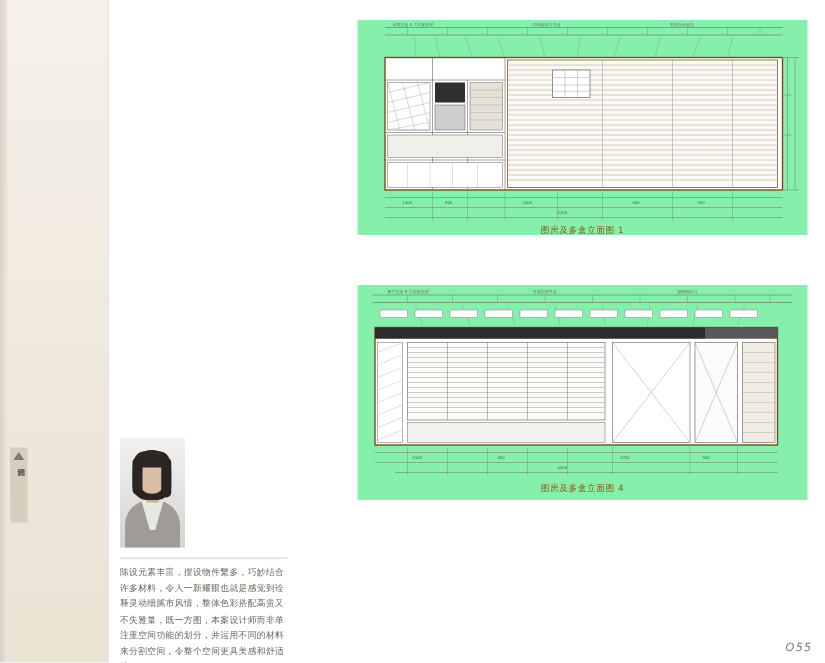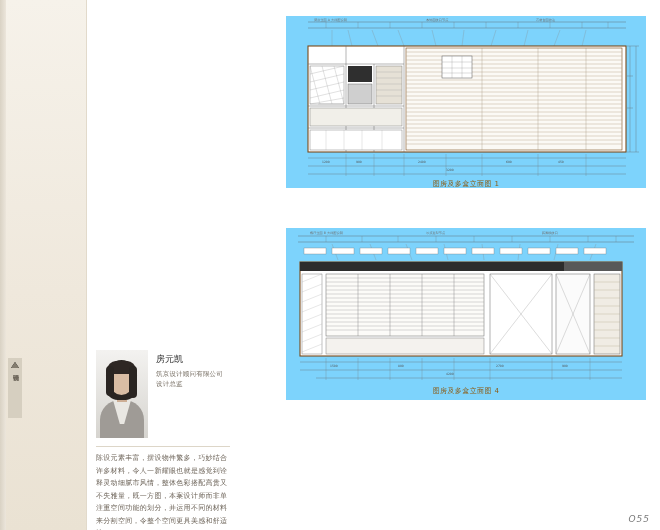--- a/index.html
+++ b/index.html
@@ -160,21 +160,21 @@
     color: #6b6458;
     line-height: 7px;
     writing-mode: vertical-rl;
     text-orientation: upright;
     letter-spacing: 0px;
   }
 
   
   .drawing {
     position: absolute;
-    background: #7dd3fc;
+    background: #86efac;
   }
   .dwg-caption {
     position: absolute;
     font-size: 7px;
     color: #8b5a12;
     letter-spacing: 0.4px;
     text-align: center;
     width: 100%;
   }
   .thin-label {
@@ -519,24 +519,19 @@
     <div class="body"></div>
     <div class="shirt"></div>
     <div class="neck"></div>
     <div class="hair"></div>
     <div class="face"></div>
     <div class="hair-front"></div>
     <div class="hair-side-l"></div>
     <div class="hair-side-r"></div>
   </div>
 
-  <div id="profile-info">
-    <div id="profile-name">房元凯</div>
-    <div class="profile-line">筑京设计顾问有限公司</div>
-    <div class="profile-line">设计总监</div>
-  </div>
 
   <div id="profile-divider"></div>
 
   <div id="profile-desc">陈设元素丰富，摆设物件繁多，巧妙结合许多材料，令人一新耀眼也就是感觉到诠释灵动细腻市风情，整体色彩搭配高贵又不失雅量，既一方图，本案设计师而非单注重空间功能的划分，并运用不同的材料来分割空间，令整个空间更具美感和舒适性。</div>
 </div>
 
 <div id="page-number">O55</div>
 
 </body></html>

